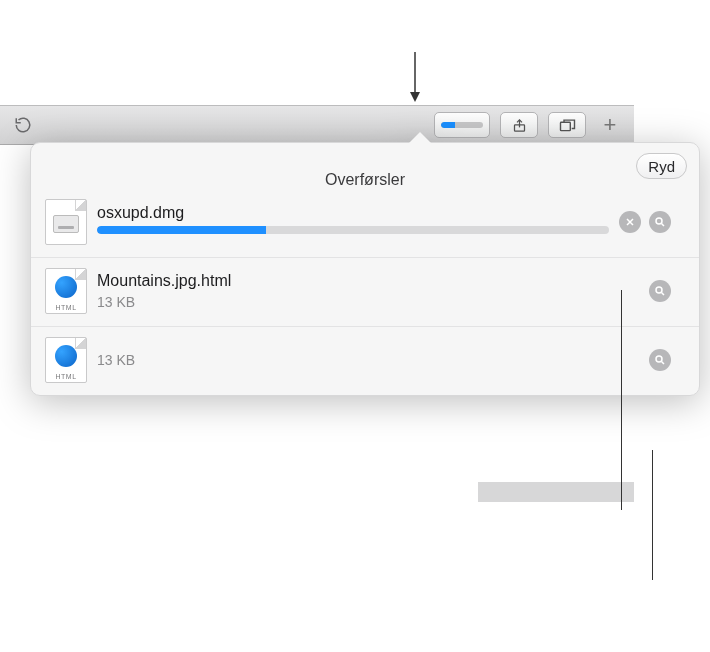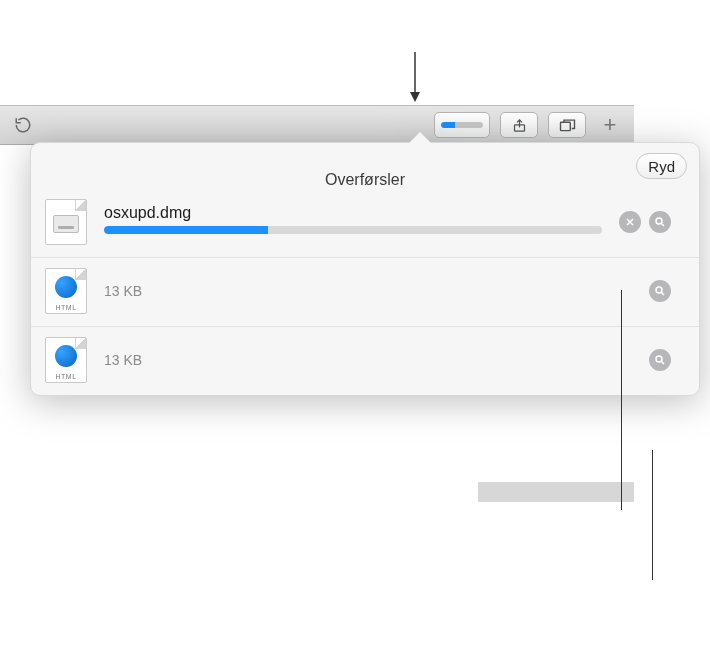--- a/index.html
+++ b/index.html
@@ -152,21 +152,21 @@
     display: flex;
     align-items: center;
   }
 
   .dl-list { }
   .dl-row {
     display: flex;
     align-items: center;
     padding: 10px 28px 12px 14px;
     border-top: 1px solid #e3e3e4;
-    gap: 17px;
+    gap: 10px;
   }
   .dl-row:first-child { border-top: none; }
 
   .file-icon {
     width: 42px;
     height: 46px;
     flex-shrink: 0;
     position: relative;
   }
   .page {
@@ -362,20 +362,21 @@
         </div>
       </div>
 
       <div class="dl-row">
         <div class="file-icon">
           <div class="page"></div>
           <div class="html-compass"></div>
           <div class="html-label">HTML</div>
         </div>
         <div class="file-main">
+          <div class="file-name">Mountains.jpg.html</div>
           <div class="file-sub">13 KB</div>
         </div>
         <div class="row-actions">
           <div class="circ-btn">
             <svg viewBox="0 0 24 24" fill="none" stroke="white" stroke-width="3">
                 <circle cx="10" cy="10" r="6"></circle>
                 <path d="M15 15l5 5"></path>
               </svg>
           </div>
         </div>

